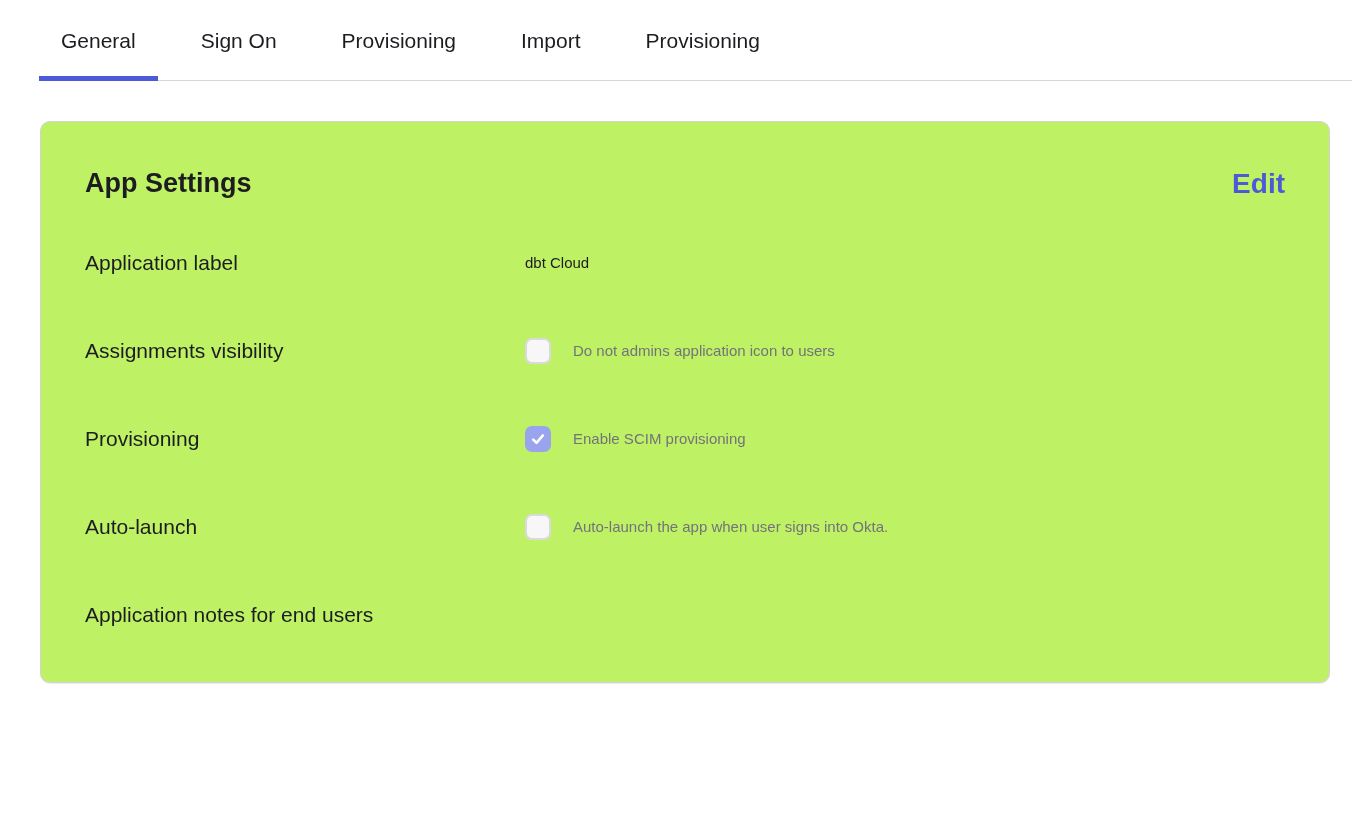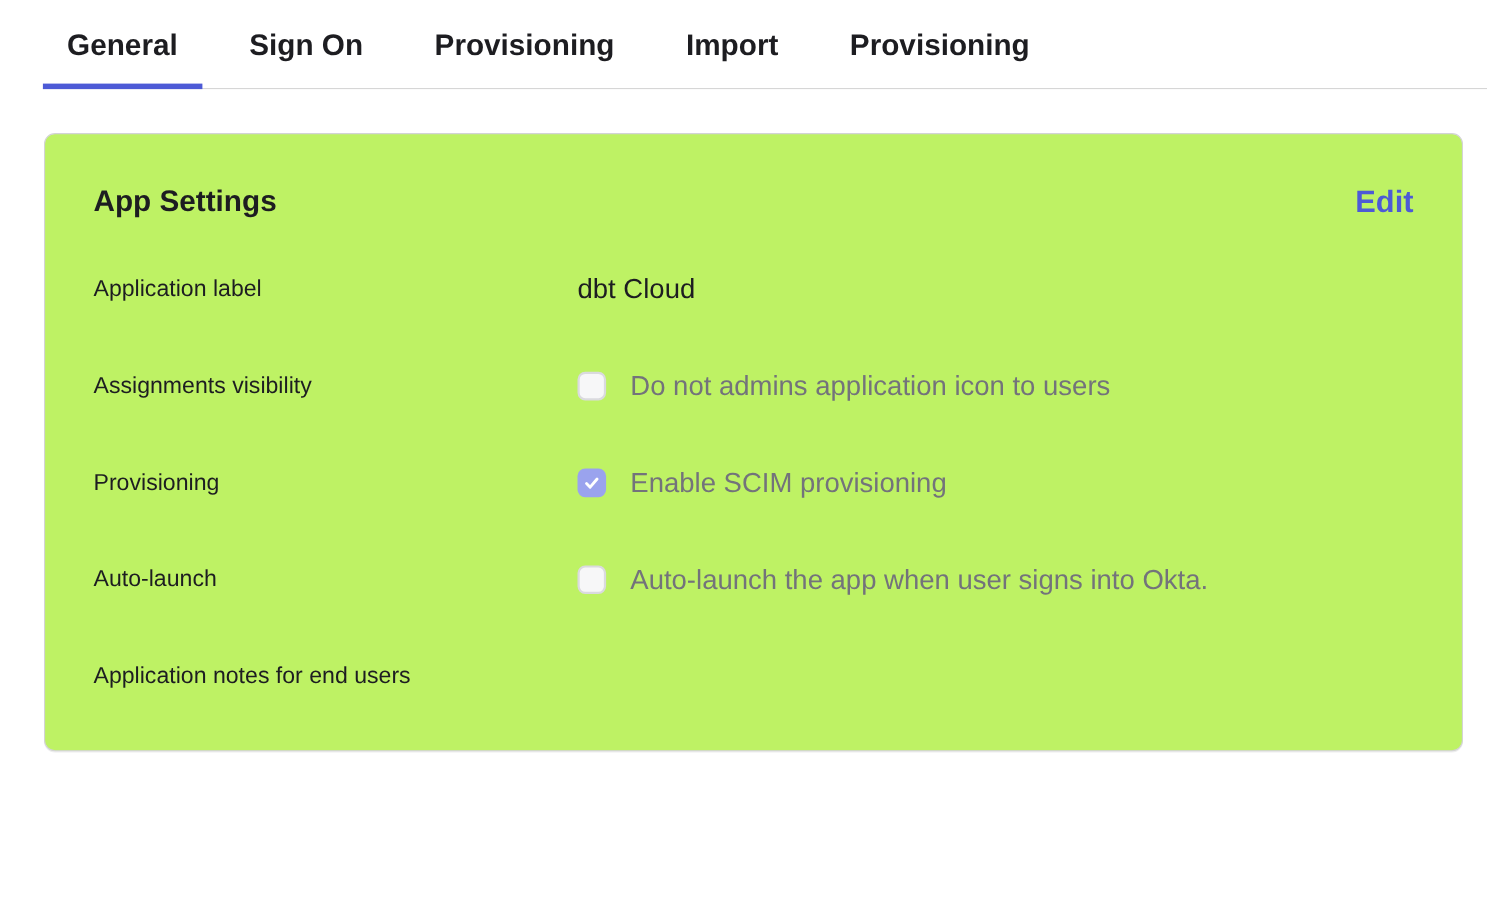--- a/index.html
+++ b/index.html
@@ -19,22 +19,22 @@
     align-items: flex-end;
     gap: 21px;
     margin-left: 39px;
     border-bottom: 1px solid #d6d6d6;
   }
   .tab {
     appearance: none;
     background: none;
     border: none;
     font-family: inherit;
-    font-size: 27px;
-    font-weight: 700;
+    font-size: 21px;
+    font-weight: 400;
     color: var(--text-dark, #1d1d21);
     padding: 28px 22px 26px 22px;
     line-height: 26px;
     position: relative;
     cursor: pointer;
     white-space: nowrap;
   }
   .tab.active::after {
     content: "";
     position: absolute;
@@ -87,21 +87,21 @@
   .row-label {
     flex: 0 0 440px;
     font-size: 21px;
     line-height: 30px;
     color: var(--text-dark, #1d1d21);
   }
   .row-value {
     display: flex;
     align-items: center;
     gap: 22px;
-    font-size: 25px;
+    font-size: 15px;
     line-height: 30px;
   }
   .text-value { color: var(--text-dark, #1d1d21); }
   .checkbox {
     flex: 0 0 auto;
     width: 26px;
     height: 26px;
     border-radius: 7px;
     display: inline-flex;
     align-items: center;

